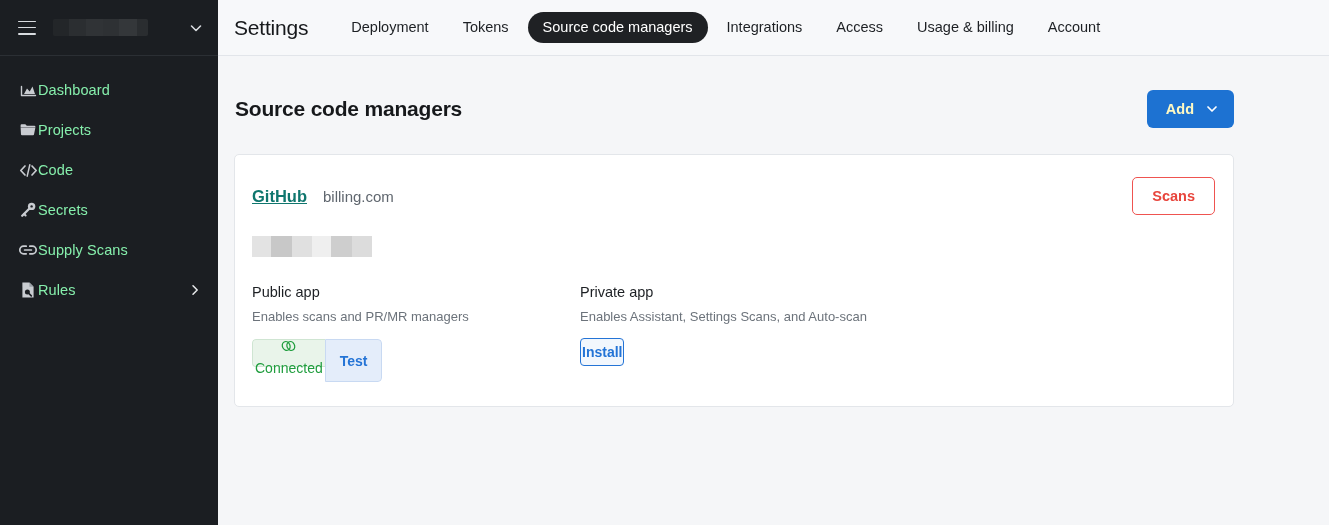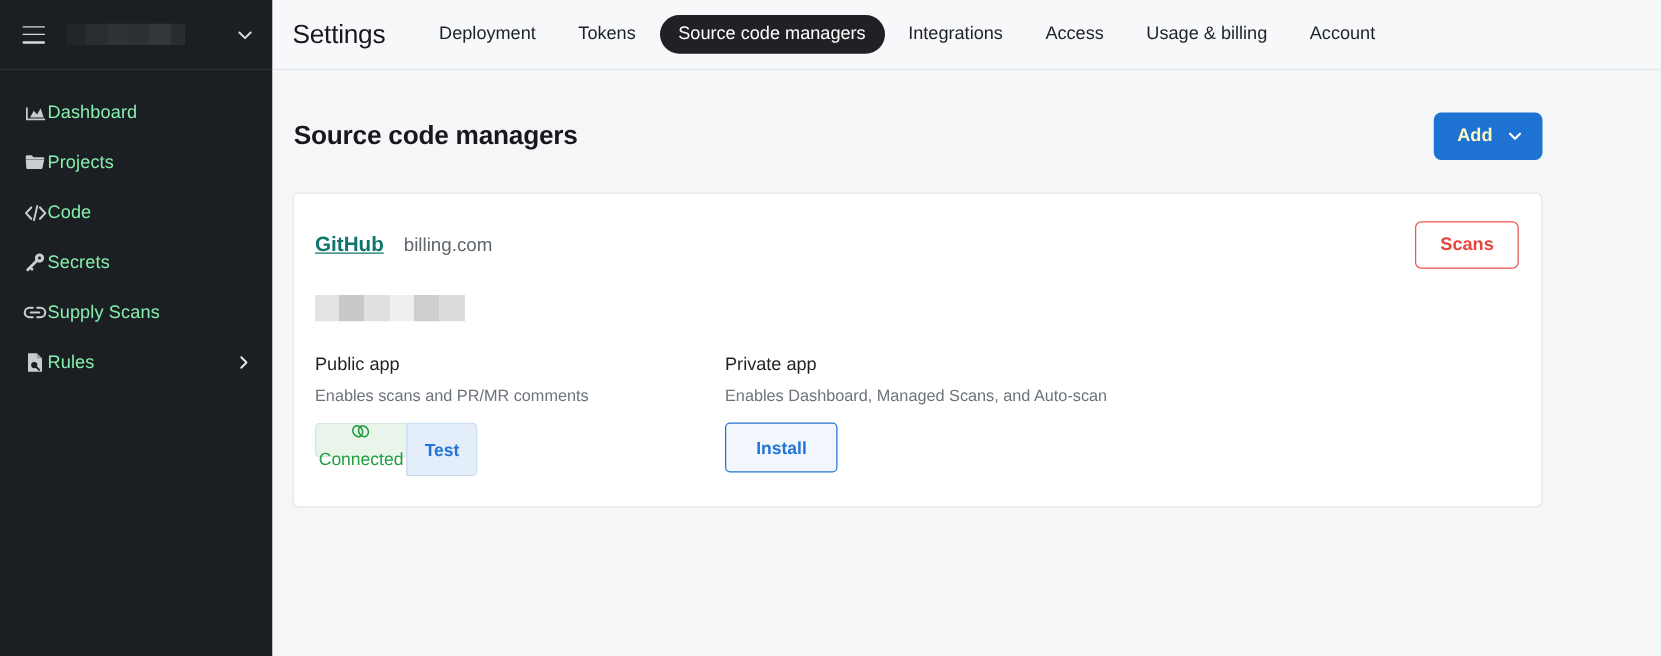--- a/index.html
+++ b/index.html
@@ -327,22 +327,22 @@
     cursor: pointer;
   }
 
   .install-button {
     background: #f2f7fd;
     border: 1px solid #2474d6;
     color: #2474d6;
     font-size: 14px;
     font-weight: bold;
     font-family: "Liberation Sans", sans-serif;
-    padding: 0 24px;
-    height: 40px;
+    padding: 0 1px;
+    height: 28px;
     border-radius: 4px;
     cursor: pointer;
   }
 </style>
 </head>
 <body>
 
 <div class="app">
 
   <aside class="sidebar">
@@ -474,38 +474,38 @@
             <span class="card-host">billing.com</span>
             <button class="remove-button">Scans</button>
           </div>
 
           <div class="card-redacted"></div>
 
           <div class="apps">
 
             <div class="app-col">
               <div class="app-title">Public app</div>
-              <div class="app-desc">Enables scans and PR/MR comments</div>
+              <div class="app-desc">Enables scans and PR/MR managers</div>
               <div class="btn-group">
                 <div class="connected-badge">
                   <span>
                     <svg width="15" height="12" viewBox="0 0 17 13" fill="none">
                       <ellipse cx="5.9" cy="6.5" rx="4.3" ry="5.1" stroke="#1f9d3d" stroke-width="1.4" transform="rotate(-28 5.9 6.5)"></ellipse>
                       <ellipse cx="11.1" cy="6.5" rx="4.3" ry="5.1" stroke="#1f9d3d" stroke-width="1.4" transform="rotate(-28 11.1 6.5)"></ellipse>
                     </svg>
                   </span>
                   <span>Connected</span>
                 </div>
                 <button class="test-button">Test</button>
               </div>
             </div>
 
             <div class="app-col second">
               <div class="app-title">Private app</div>
-              <div class="app-desc">Enables Dashboard, Managed Scans, and Auto-scan</div>
+              <div class="app-desc">Enables Assistant, Settings Scans, and Auto-scan</div>
               <button class="install-button">Install</button>
             </div>
 
           </div>
         </div>
 
       </div>
     </section>
   </div>
 </div>

